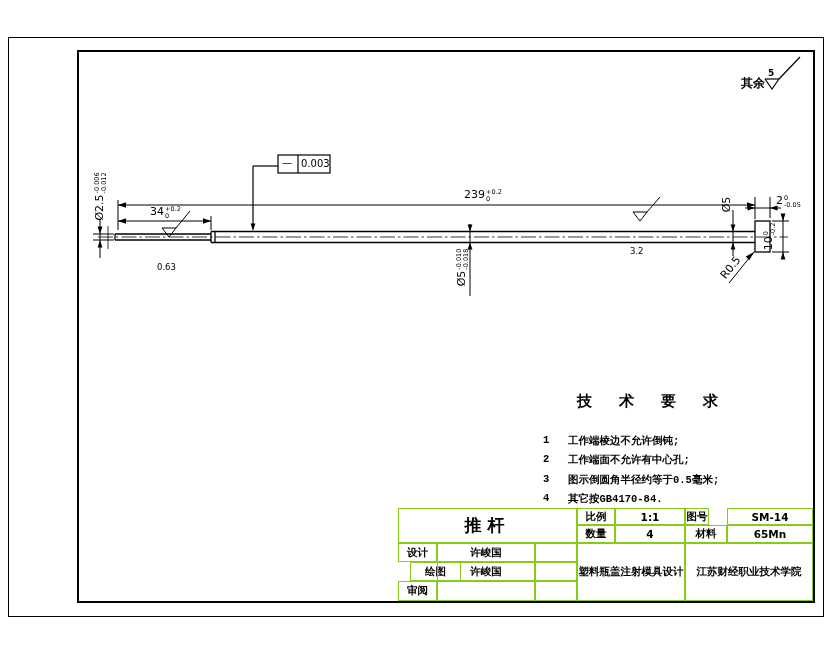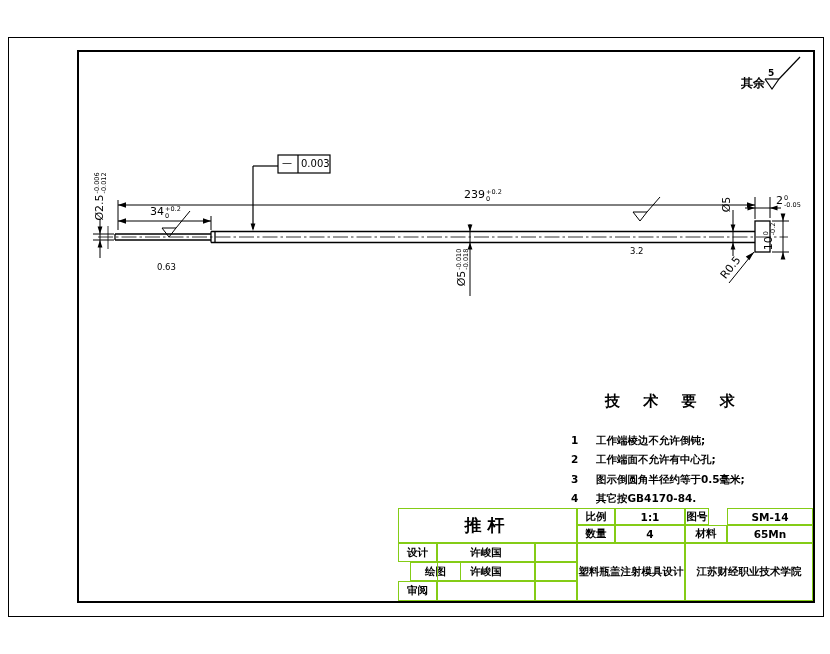--- a/index.html
+++ b/index.html
@@ -9,21 +9,21 @@
   .frame-outer{left:8px;top:37px;width:814px;height:578px;border-width:1.5px;}
   .frame-inner{left:77px;top:50px;width:734px;height:549px;}
   svg.lines{position:absolute;left:0;top:0;width:830px;height:654px;}
   svg.lines line, svg.lines polyline, svg.lines rect, svg.lines path{stroke:#000;fill:none;}
   .dim{position:absolute;display:flex;align-items:flex-start;font-size:11px;line-height:11px;white-space:nowrap;}
   .dim .tol{display:inline-flex;flex-direction:column;font-size:6.5px;line-height:6.5px;margin-left:1px;}
   .dim .tol i{font-style:normal;}
   .rot90{transform:rotate(-90deg);transform-origin:center center;}
   .rough{position:absolute;font-size:8.5px;line-height:9px;white-space:nowrap;margin-top:45px;}
   .fcf-text{position:absolute;font-size:10px;line-height:10px;}
-  .techreq{position:absolute;left:565px;top:392px;width:255px;}
+  .techreq{position:absolute;left:537px;top:392px;width:255px;font-family:Liberation Mono, monospace;}
   .techreq .tr-title{font-size:15px;font-weight:bold;letter-spacing:9px;margin-left:40px;white-space:nowrap;}
   .techreq .tr-item{display:flex;font-size:10.5px;font-weight:bold;margin-top:5.5px;white-space:nowrap;}
   .techreq .tr-item .n{width:25px;padding-left:6px;}
   .tb{position:absolute;left:398px;top:508px;width:415px;height:93px;}
   .tb .cell{position:absolute;border:1px solid #84cc16;box-sizing:border-box;display:flex;align-items:center;justify-content:center;font-size:10.5px;font-weight:bold;white-space:nowrap;overflow:hidden;}
   .tb .big{font-size:17px;letter-spacing:6px;}
   .qiyu{position:absolute;font-size:12px;font-weight:bold;white-space:nowrap;}
   .qiyu-val{position:absolute;font-size:9px;font-weight:bold;}
 </style>
 </head>

